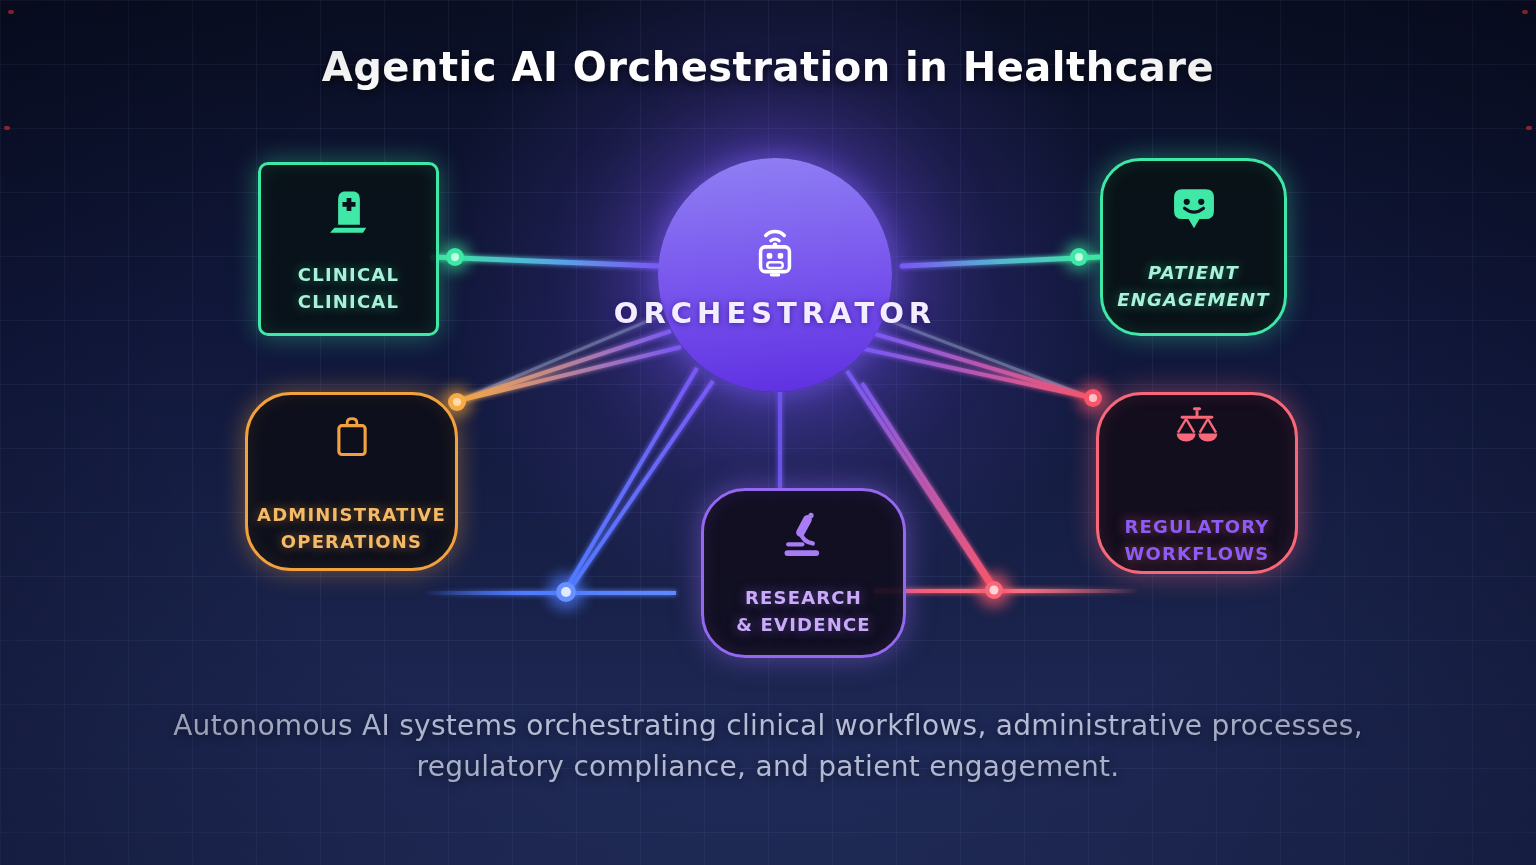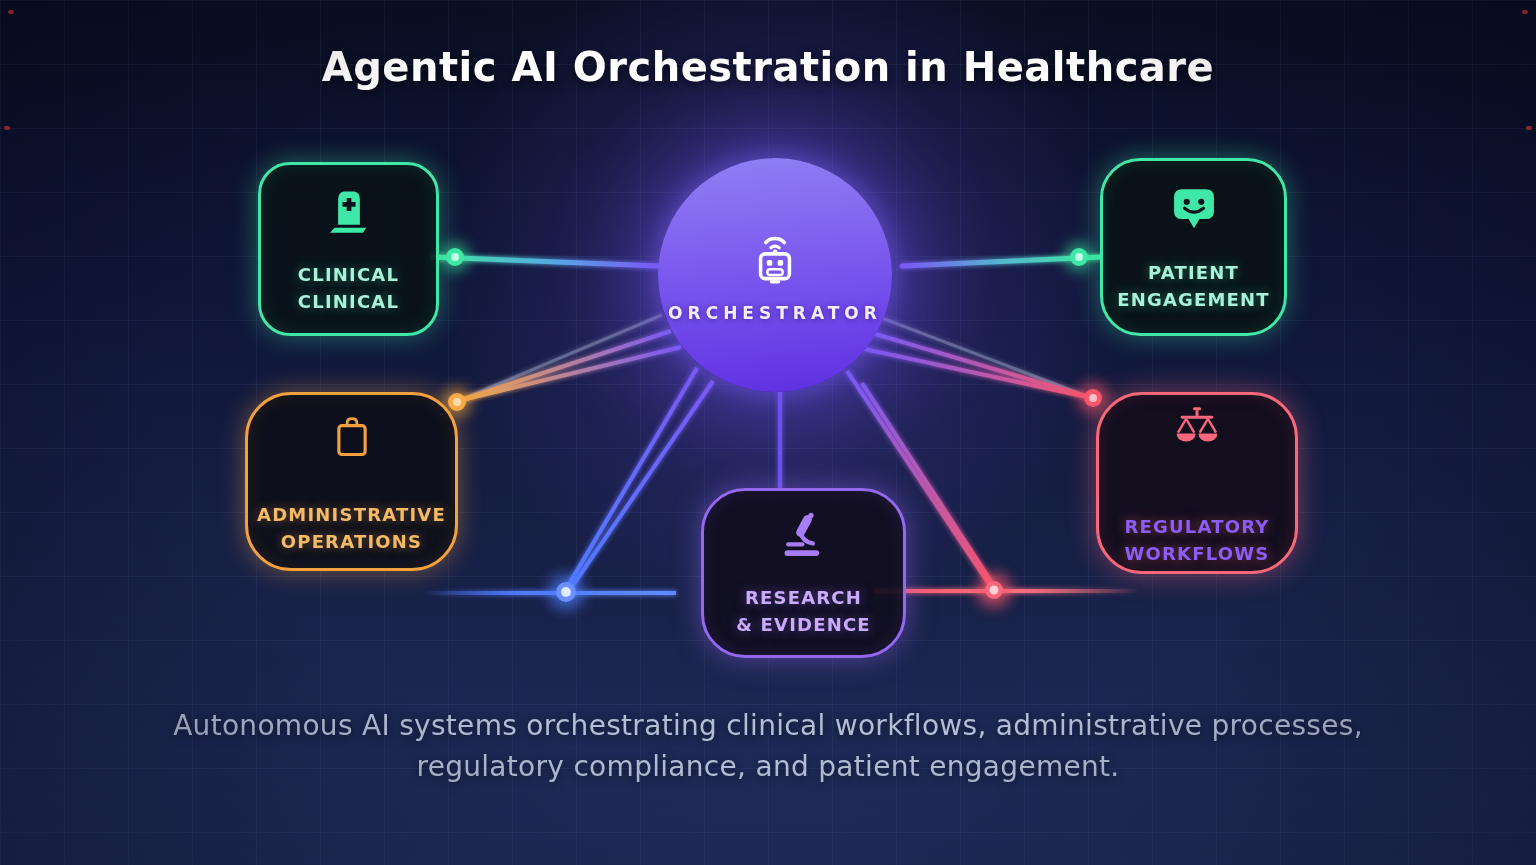--- a/index.html
+++ b/index.html
@@ -36,43 +36,43 @@
   }
   svg.connectors{position:absolute;inset:0;z-index:2;}
   
   .orchestrator{
     position:absolute;left:658px;top:158px;width:234px;height:234px;border-radius:50%;z-index:3;
     background:linear-gradient(175deg,#8e7df3 4%,#7a58ee 48%,#6032e2 96%);
     box-shadow:0 0 90px 22px rgba(116,82,244,0.45),0 0 28px rgba(130,100,250,0.6);
     display:flex;flex-direction:column;align-items:center;justify-content:center;gap:14px;
   }
   .orch-label{
-    color:#f2eeff;font-size:17px;font-weight:bold;letter-spacing:5px;
+    color:#f2eeff;font-size:29px;font-weight:bold;letter-spacing:5px;
     text-shadow:0 1px 6px rgba(40,10,110,.6);
   }
   
   .node{
     position:absolute;z-index:3;display:flex;flex-direction:column;align-items:center;
     justify-content:center;gap:20px;border-style:solid;border-width:3px;
   }
   .node-label{
     font-size:18px;font-weight:bold;letter-spacing:1.2px;text-align:center;line-height:1.5;
   }
   #node-clinical{
-    left:258px;top:162px;width:175px;height:168px;border-radius:32px;
+    left:258px;top:162px;width:175px;height:168px;border-radius:10px;
     border-color:#3fe8a6;background:rgba(9,18,24,.92);
     box-shadow:0 0 26px rgba(63,232,166,.4),inset 0 0 18px rgba(63,232,166,.12);
   }
   #node-clinical .node-label{color:#a8f2da;text-shadow:0 0 12px rgba(63,232,166,.45);}
   #node-patient{
     left:1100px;top:158px;width:181px;height:172px;border-radius:40px;
     border-color:#3fe8a6;background:rgba(9,18,22,.92);
     box-shadow:0 0 26px rgba(63,232,166,.4),inset 0 0 18px rgba(63,232,166,.12);
   }
-  #node-patient .node-label{color:#a8f2da;text-shadow:0 0 12px rgba(63,232,166,.45);}
+  #node-patient .node-label{color:#a8f2da;text-shadow:0 0 12px rgba(63,232,166,.45);font-style:italic;}
   #node-admin{
     left:245px;top:392px;width:207px;height:173px;border-radius:46px;
     border-color:#f3a13d;background:rgba(13,15,26,.93);
     box-shadow:0 0 26px rgba(243,161,61,.42),inset 0 0 18px rgba(243,161,61,.10);
     gap:36px;
   }
   #node-admin .node-label{color:#f4ba66;text-shadow:0 0 12px rgba(243,161,61,.45);}
   #node-regulatory{
     left:1096px;top:392px;width:196px;height:176px;border-radius:46px;
     border-color:#f8687a;background:rgba(19,13,28,.93);

